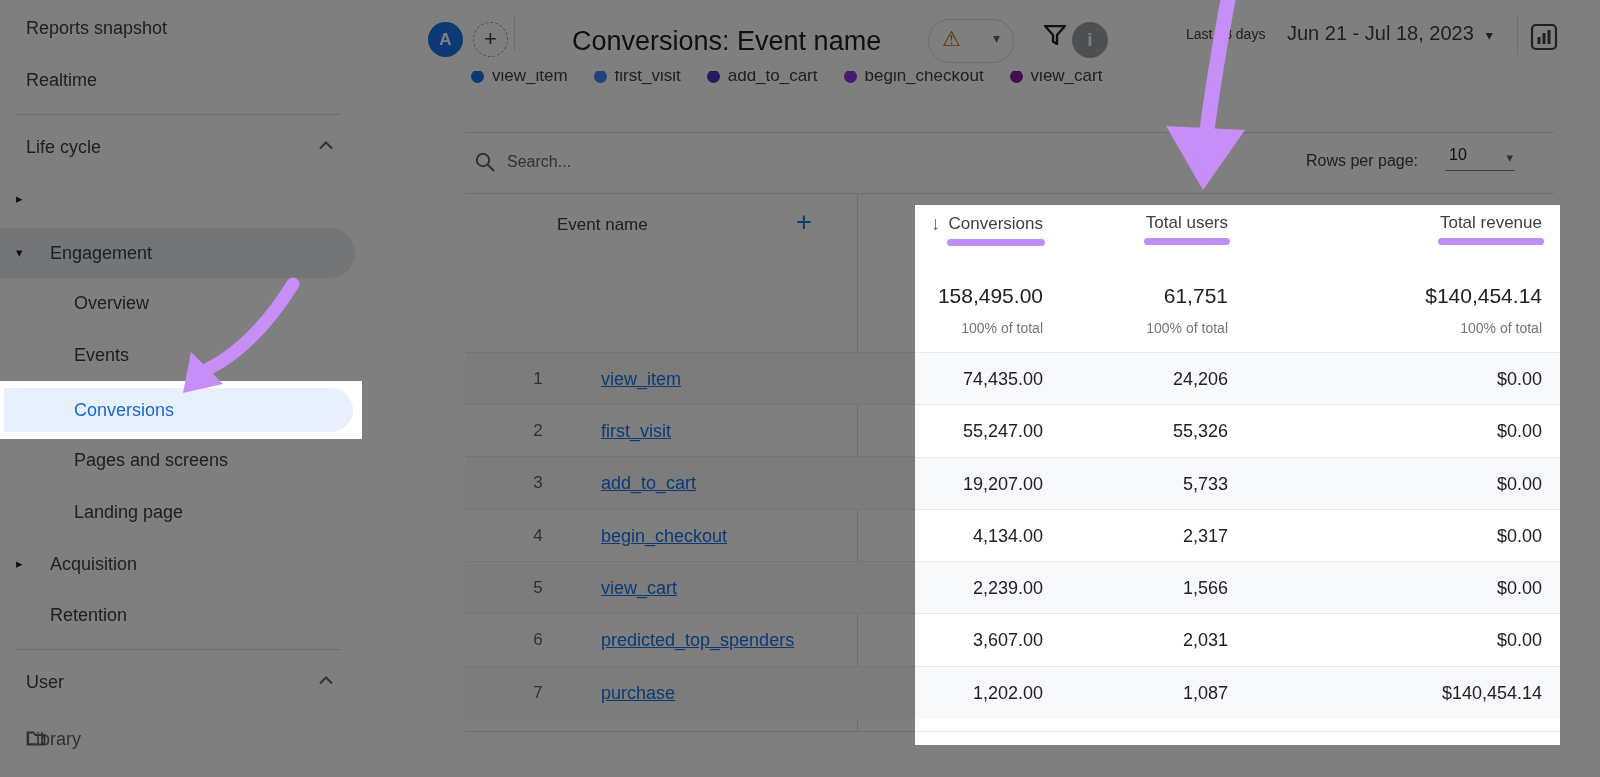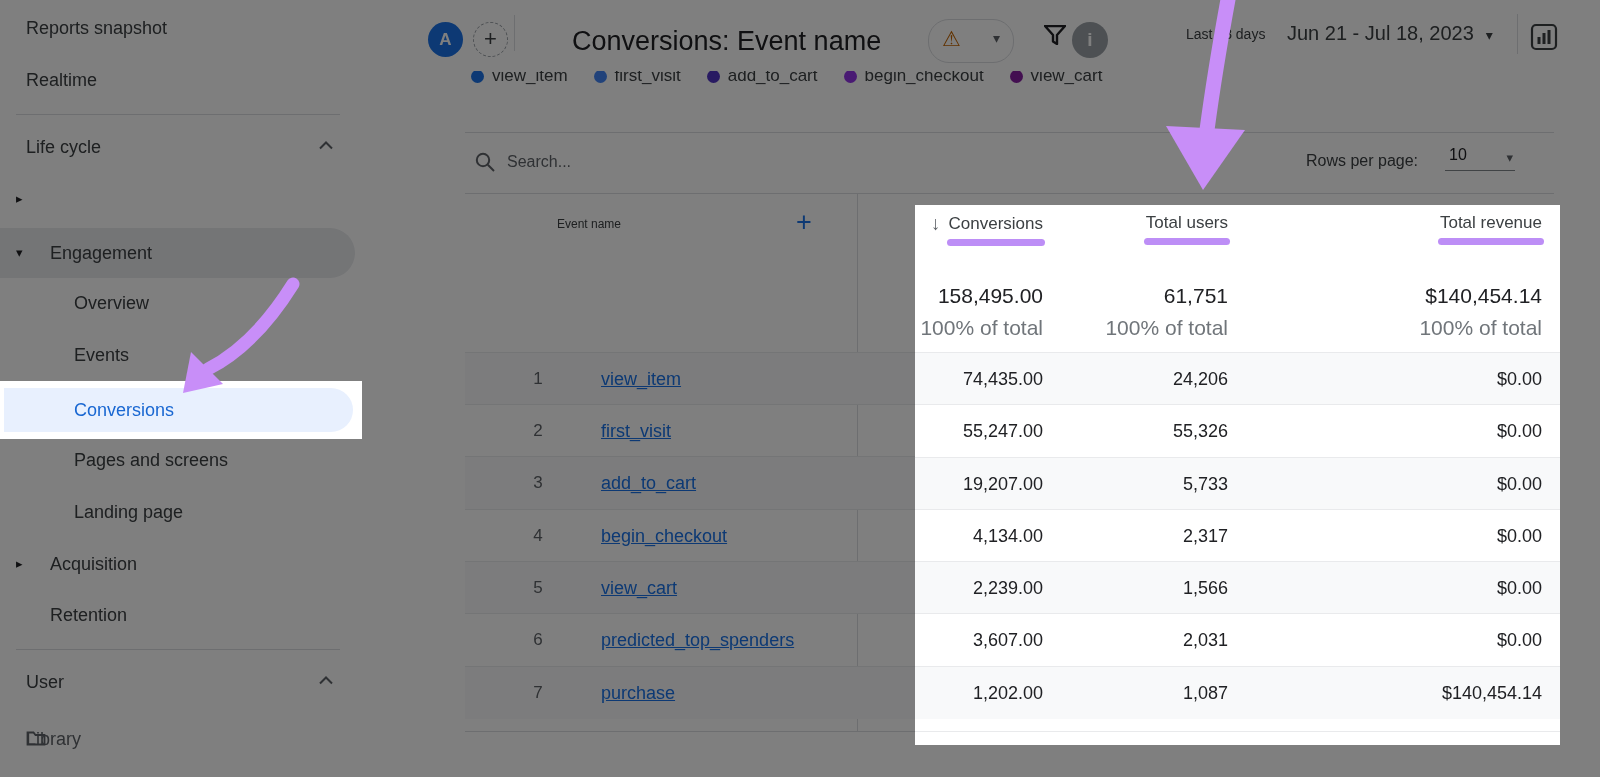--- a/index.html
+++ b/index.html
@@ -45,41 +45,41 @@
   .dot{width:13px;height:13px;border-radius:50%;display:inline-block;}
   .d0{background:#1a73e8;} .d1{background:#4285f4;} .d2{background:#5135c4;} .d3{background:#9334e6;} .d4{background:#871fa2;}
   .hline{position:absolute;left:44px;width:1089px;height:1px;background:#dadce0;}
   .search-icon{position:absolute;left:53px;top:85px;}
   .search-text{position:absolute;left:86px;top:87px;font-size:16px;color:#5f6368;cursor:text;}
   .rpp-label{position:absolute;left:885px;top:86px;font-size:16px;color:#3c4043;}
   .rpp-select{position:absolute;left:1024px;top:78px;width:70px;height:26px;border-bottom:1px solid #80868b;cursor:pointer;}
   .rpp-val{position:absolute;left:4px;top:2px;font-size:16px;color:#202124;}
   .rpp-caret{position:absolute;right:2px;top:6px;font-size:13px;color:#5f6368;}
   .ev-header{position:absolute;left:44px;top:127px;width:780px;height:63px;}
-  .ev-h{position:absolute;left:92px;top:0;line-height:63px;font-size:12px;font-weight:500;color:#3c4043;}
+  .ev-h{position:absolute;left:92px;top:0;line-height:63px;font-size:17px;font-weight:500;color:#3c4043;}
   .add-metric{position:absolute;left:331px;top:14px;font-size:27px;color:#1a73e8;cursor:pointer;}
   .vdiv{position:absolute;left:436px;top:127px;width:1px;height:538px;background:#dadce0;}
   .trow{position:absolute;left:44px;width:1089px;height:52px;border-top:1px solid #e9eaec;}
   .trow.alt{background:#f8f9fa;}
   .rnum{position:absolute;left:58px;width:30px;text-align:center;line-height:52px;font-size:17px;color:#5f6368;}
   .rlink{position:absolute;left:136px;line-height:52px;font-size:18px;color:#1a73e8;text-decoration:underline;cursor:pointer;}
   
   .overlay{position:absolute;inset:0;background:rgba(0,0,0,0.50);z-index:10;}
   
   .spot-sidebar{position:absolute;left:0;top:381px;width:362px;height:58px;background:#fff;z-index:20;}
   .conv-pill{position:absolute;left:4px;top:7px;width:349px;height:44px;background:#e8f0fe;border-radius:0 22px 22px 0;cursor:pointer;}
   .conv-pill span{position:absolute;left:70px;line-height:44px;font-size:18px;color:#1967d2;}
   .spot-panel{position:absolute;left:915px;top:205px;width:645px;height:540px;background:#fff;z-index:20;}
   .mh{position:absolute;top:8px;display:flex;gap:8px;align-items:center;}
   .h1{right:517px;} .h2{right:332px;} .h3{right:18px;}
   .sort{font-size:19px;color:#5f6368;}
   .mlabel{position:relative;font-size:17px;font-weight:500;color:#3c4043;white-space:nowrap;cursor:pointer;}
   .mlabel::after{content:"";position:absolute;left:-2px;right:-2px;bottom:-12px;height:7px;border-radius:4px;background:#bd8ef6;}
   .tv{position:absolute;top:78px;line-height:26px;font-size:21px;color:#202124;}
-  .tc{position:absolute;top:112px;line-height:22px;font-size:21px;color:#70757a;}
+  .tc{position:absolute;top:112px;line-height:22px;font-size:14px;color:#70757a;}
   .c1{right:517px;} .c2{right:332px;} .c3{right:18px;}
   .prow{position:absolute;left:0;width:645px;height:52px;border-top:1px solid #e9eaec;}
   .prow.alt{background:#f8f9fa;}
   .pv{position:absolute;line-height:52px;font-size:18px;color:#202124;}
   .pline{position:absolute;left:0;top:526px;width:645px;height:1px;background:#e9eaec;}
   
   .arrows{position:absolute;inset:0;z-index:30;pointer-events:none;}
   svg{display:block;}
 </style>
 </head>

